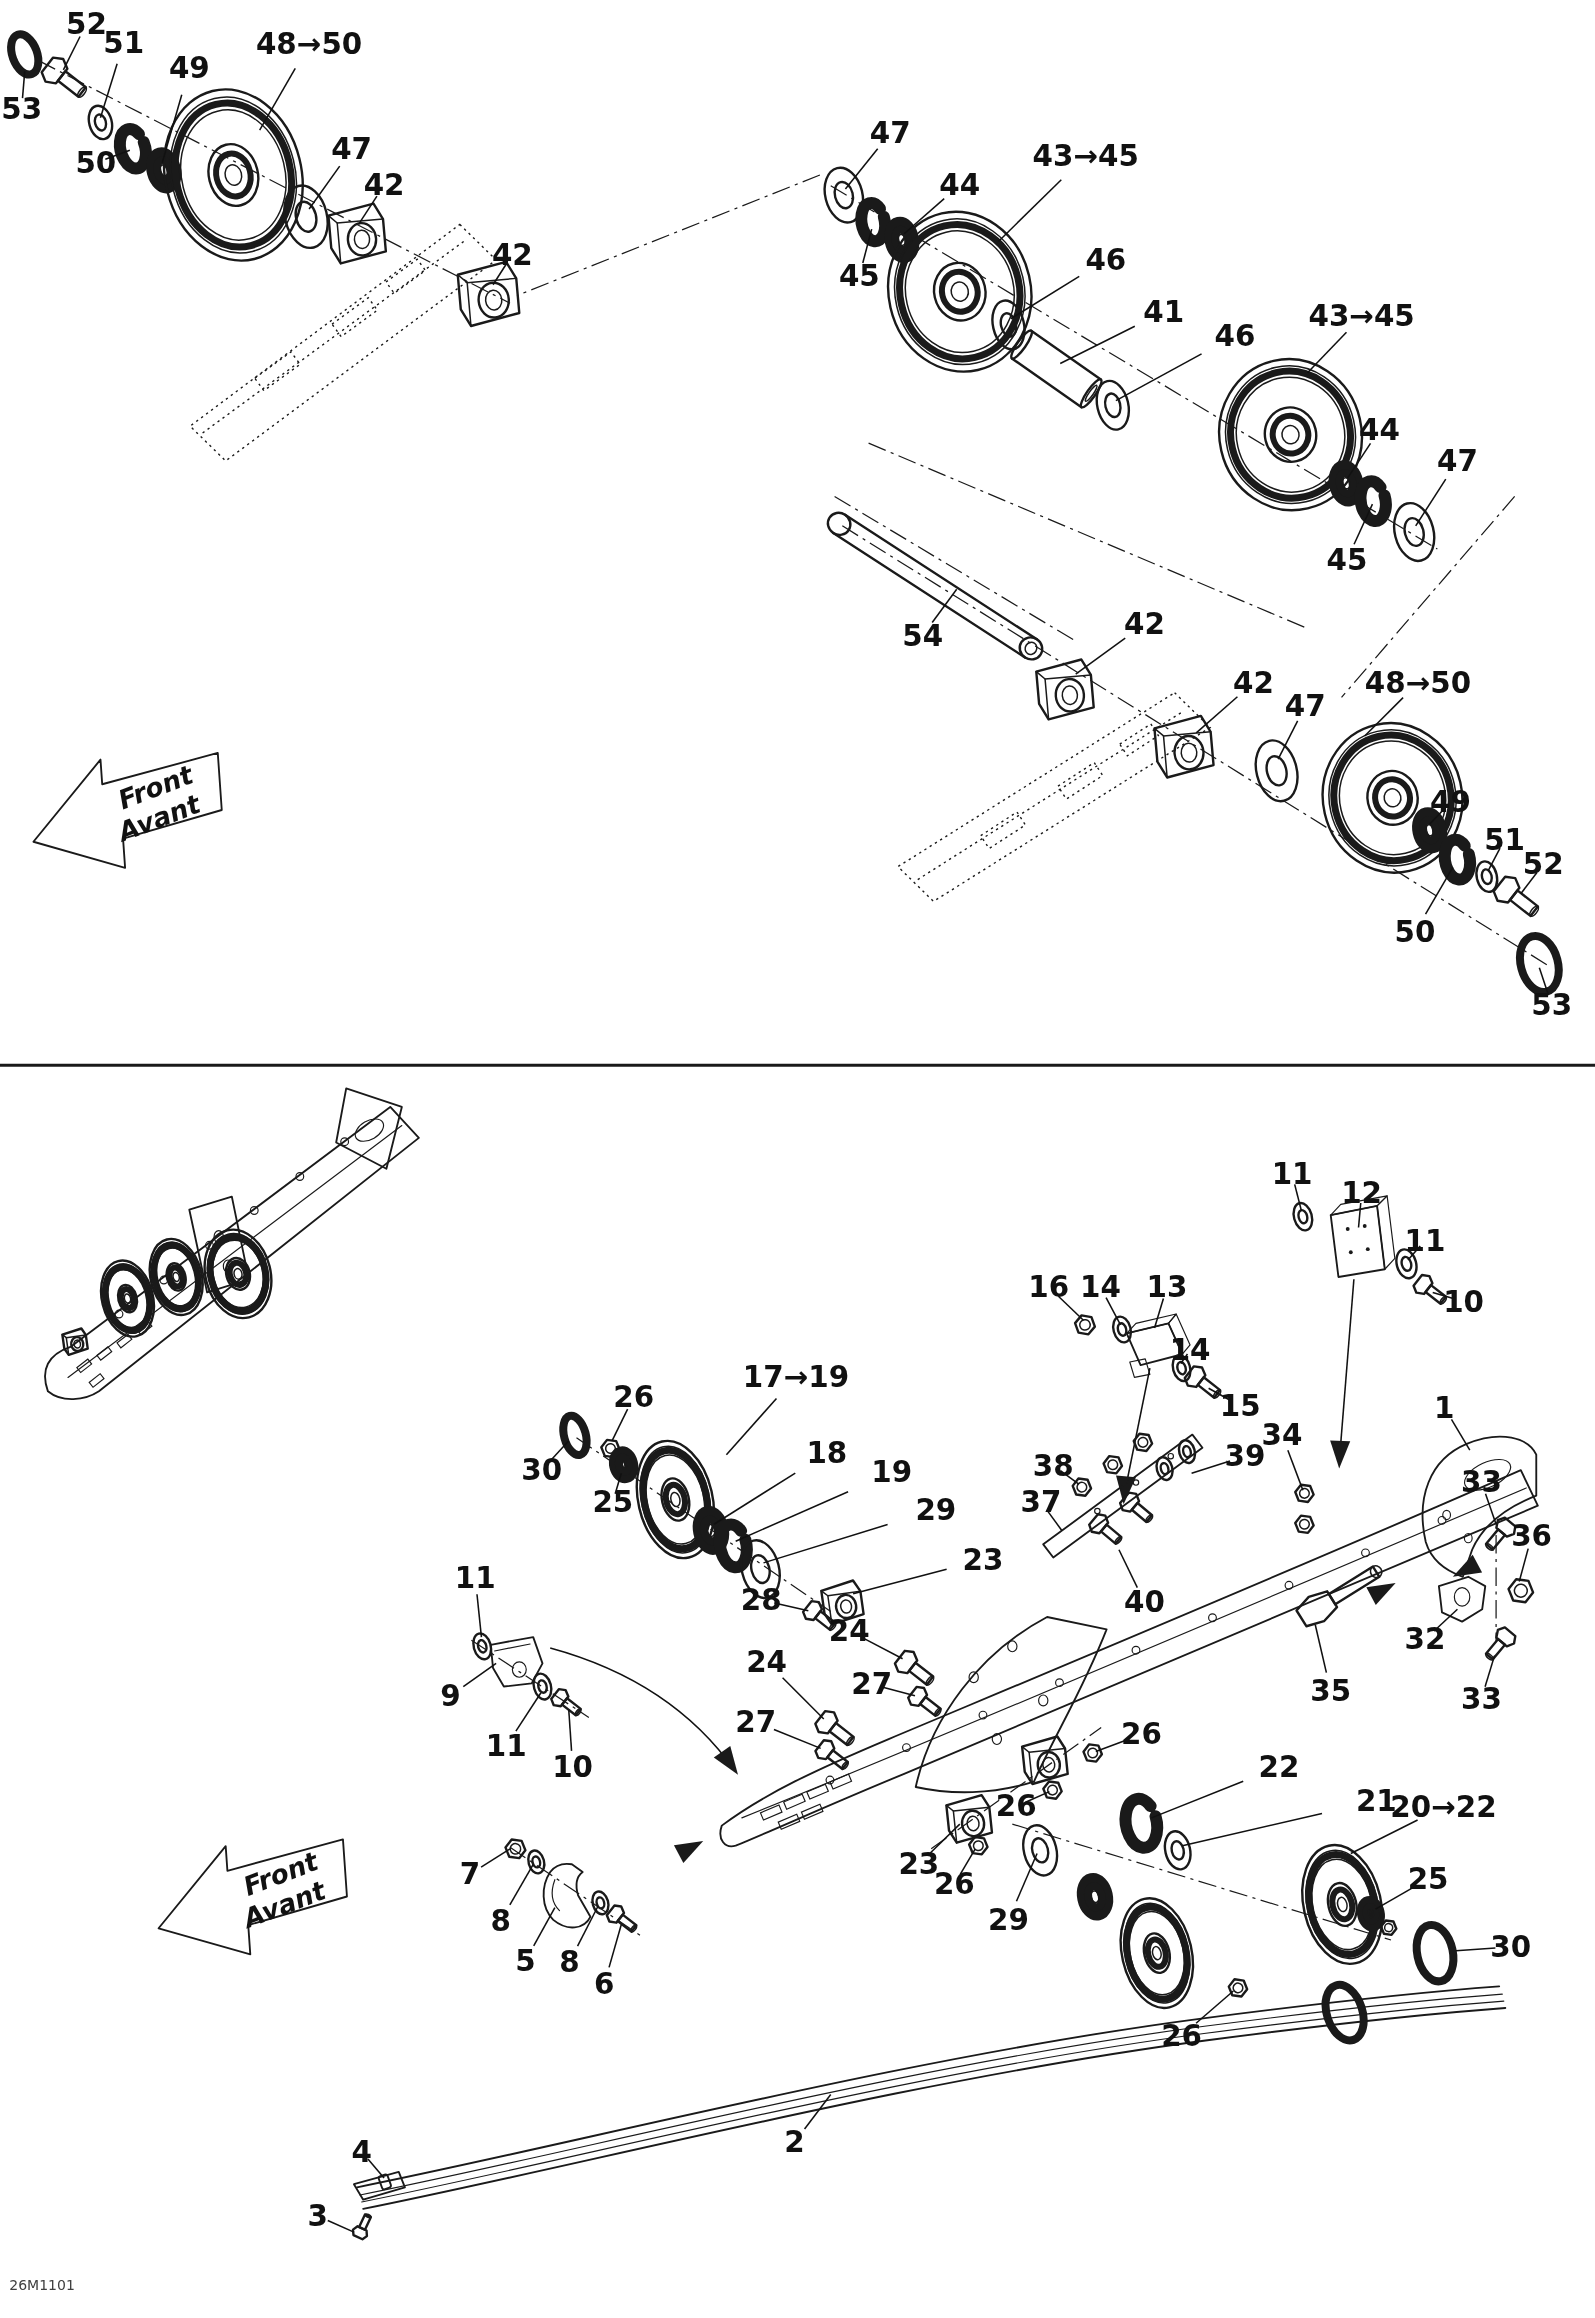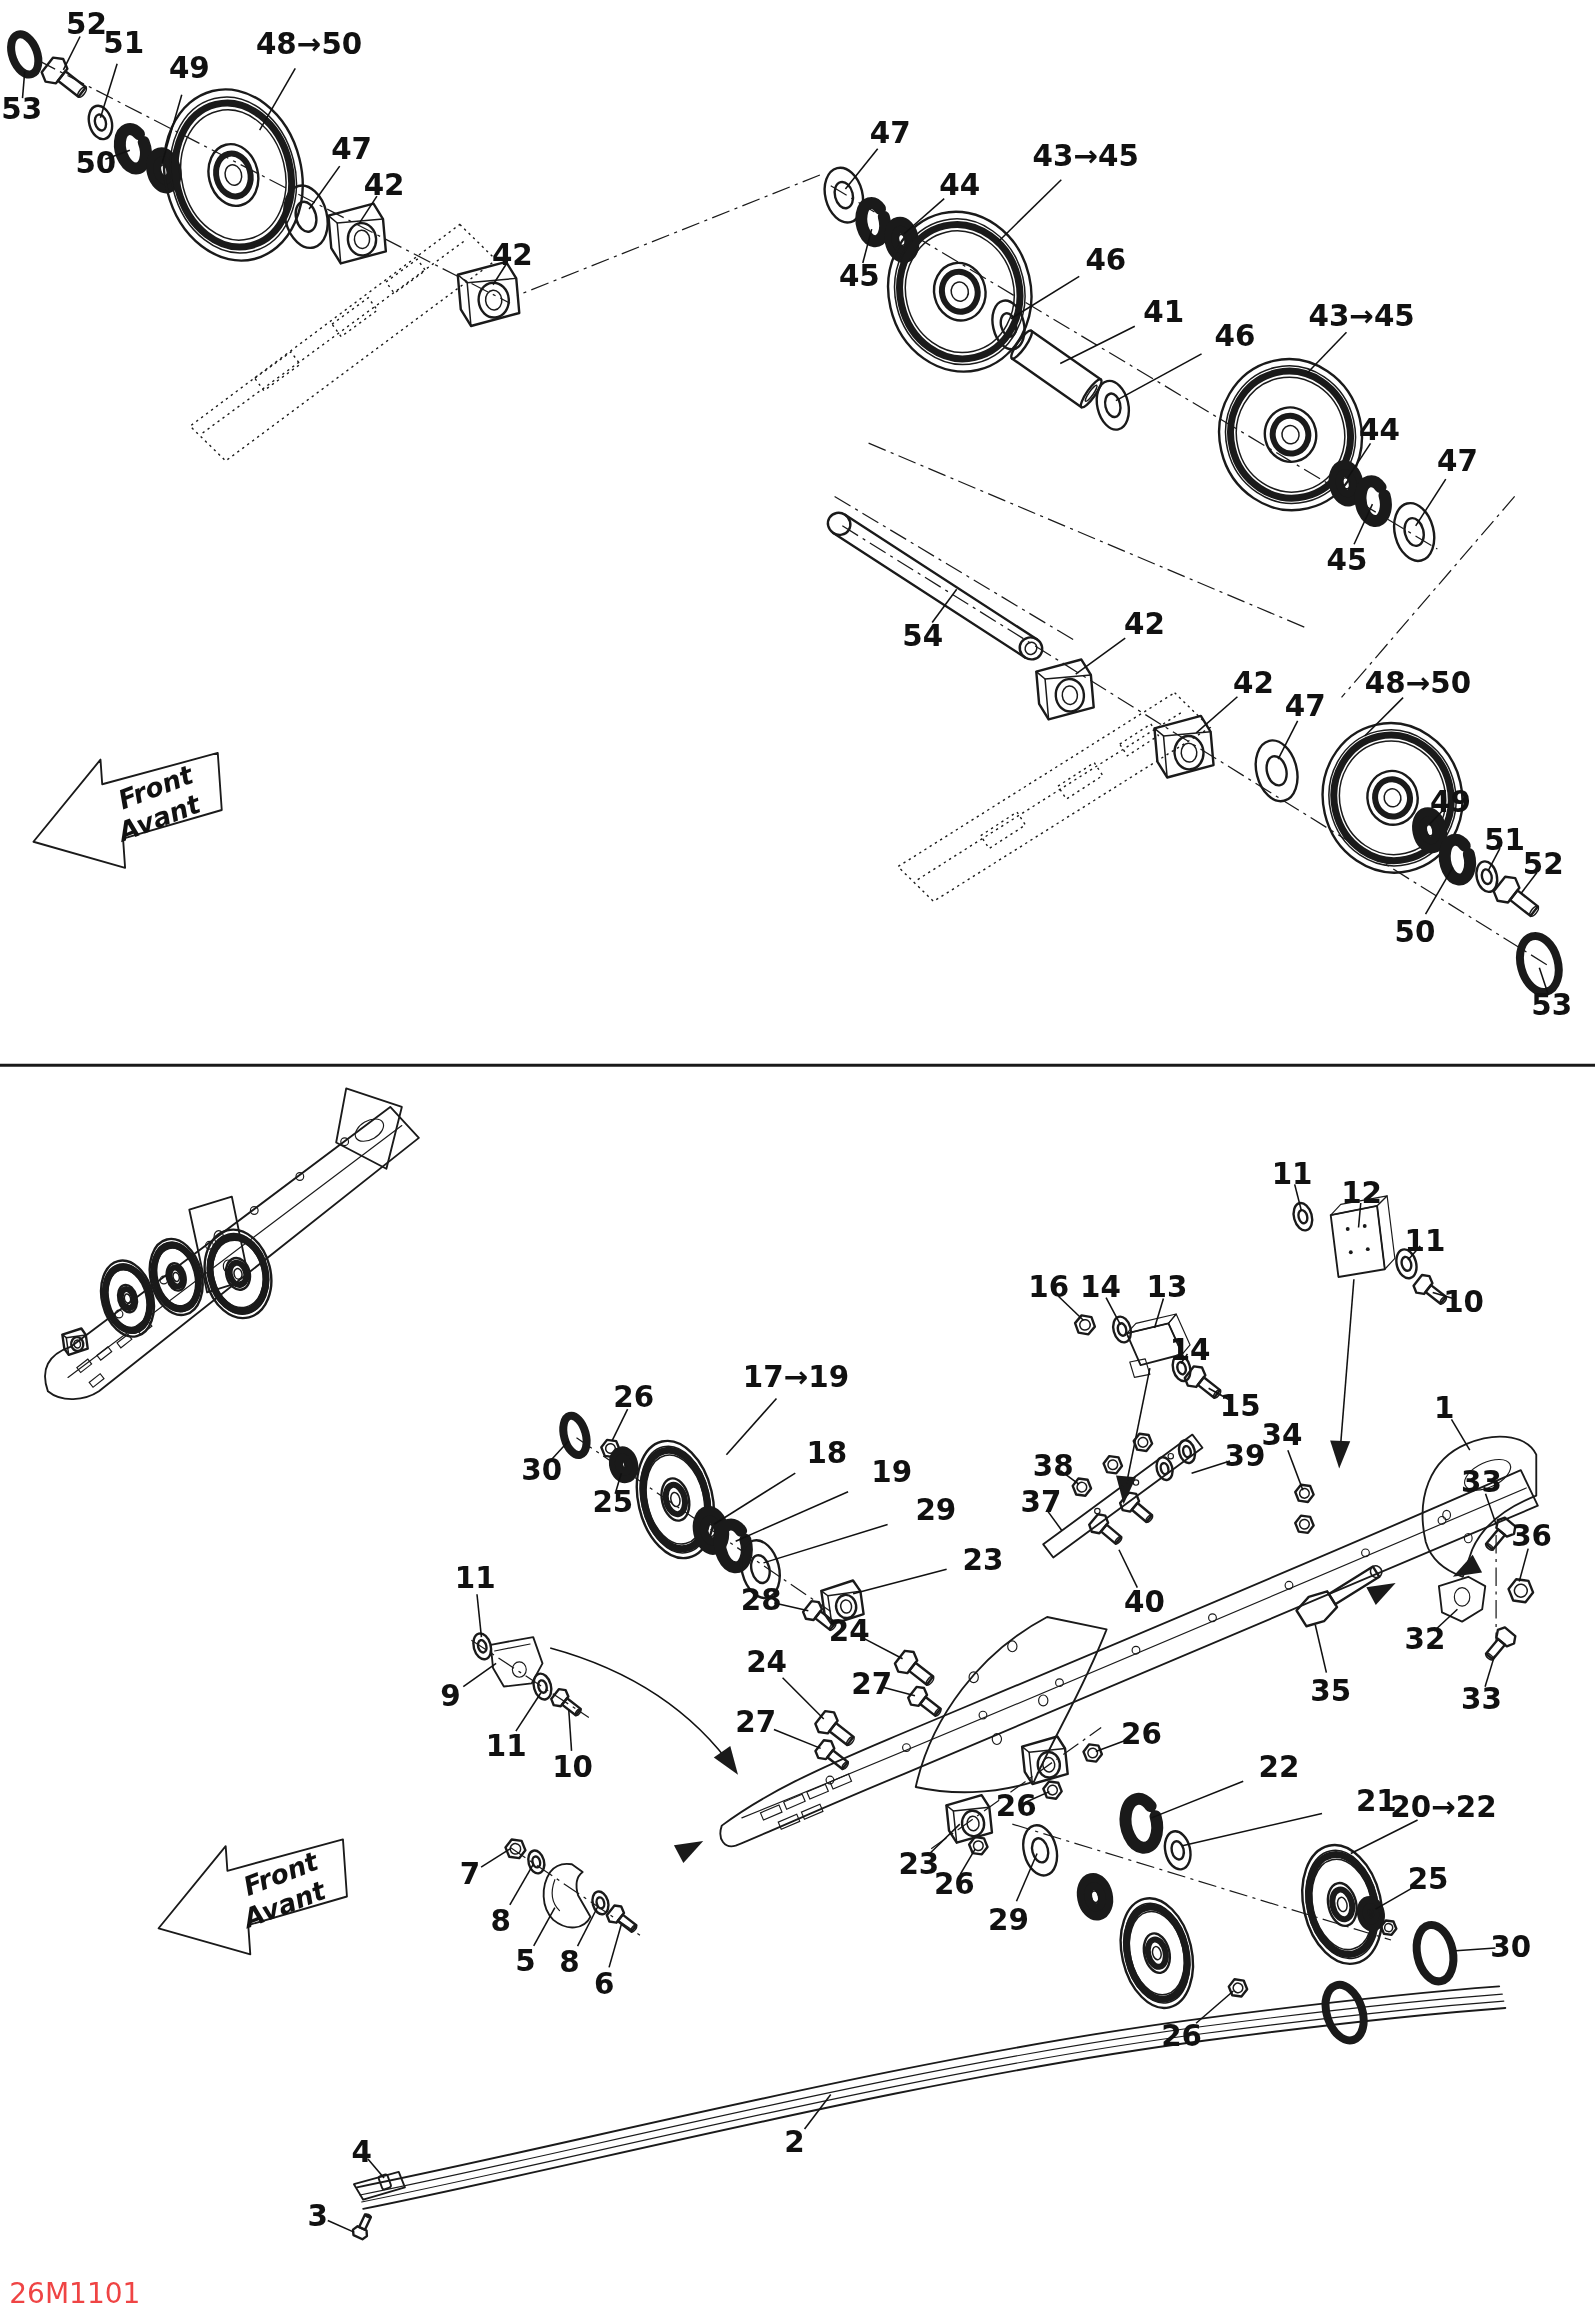--- a/index.html
+++ b/index.html
@@ -8,21 +8,21 @@
   svg#diagram { position:absolute; left:0; top:0; }
   .part   { fill:none; stroke:#1a1a1a; stroke-width:2.4; stroke-linejoin:round; stroke-linecap:round; }
   .thin   { stroke-width:1.5; }
   .dotted { fill:none; stroke:#1a1a1a; stroke-width:1.8; stroke-dasharray:3 5; }
   .dashdot{ fill:none; stroke:#1a1a1a; stroke-width:1.6; stroke-dasharray:24 7 4 7; }
   .hole   { fill:none; stroke:#1a1a1a; stroke-width:1.5; }
   .filled { fill:#1a1a1a; stroke:none; }
   .leader { stroke:#111111; stroke-width:2; fill:none; }
   .callout-label { font-size:38px; font-weight:600; fill:#111111; }
   .arrow-text { font-size:34px; font-weight:700; font-style:italic; fill:#111111; }
-  #part-code { position:absolute; left:9.3px; top:2277px; font-size:28px; color:#ef4444; }
+  #part-code { position:absolute; left:9.3px; top:2277px; font-size:14px; color:#404040; }
 </style>
 </head>
 <body>
 
 <svg id="diagram" width="1595" height="2319" viewBox="0 0 2064 3000" xmlns="http://www.w3.org/2000/svg">
 
   <defs>
     <g id="wheel">
       <circle r="100" class="part" vector-effect="non-scaling-stroke"></circle>
       <circle r="91" class="part thin" vector-effect="non-scaling-stroke"></circle>

